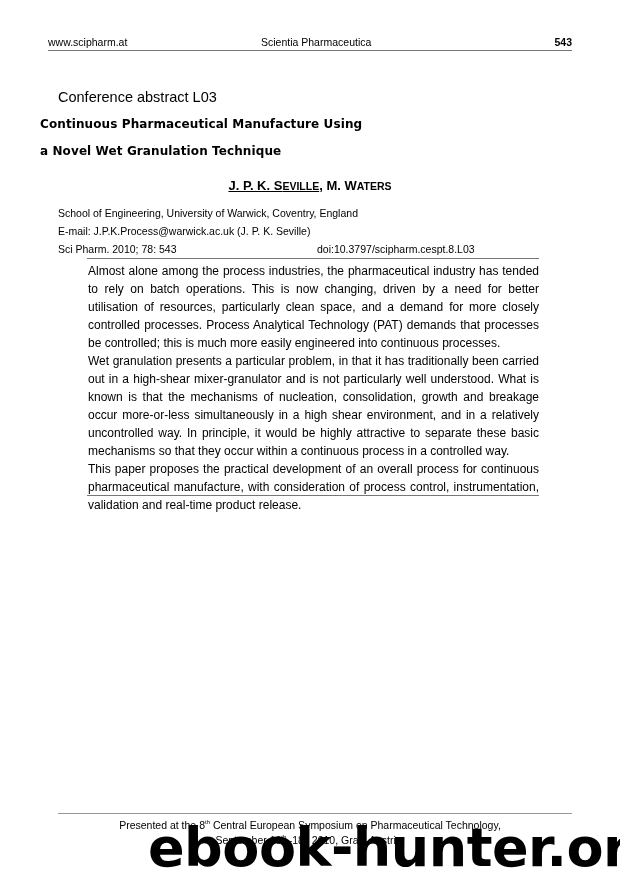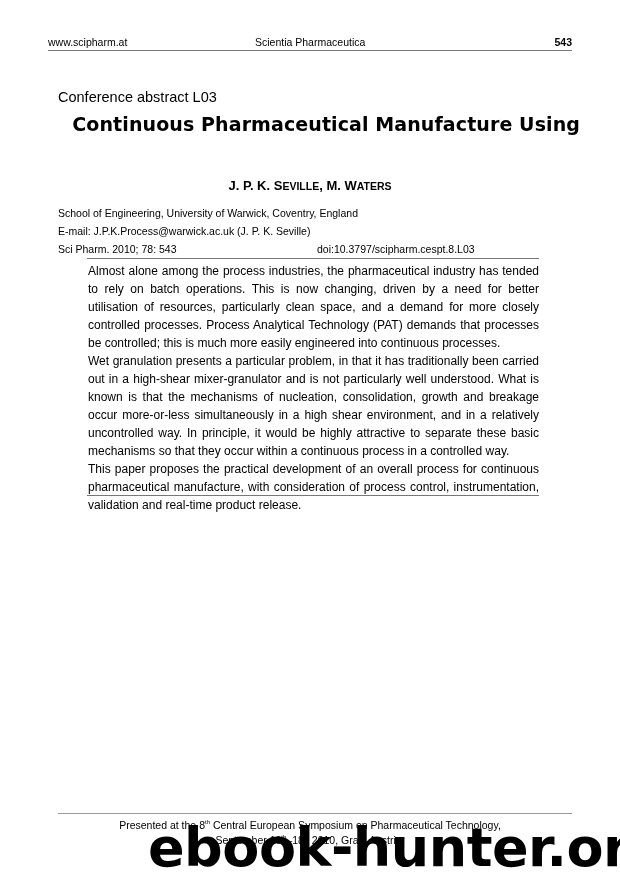--- a/index.html
+++ b/index.html
@@ -1,31 +1,31 @@
 <!DOCTYPE html>
 <html><head>
 <meta charset="utf-8">
 <style>
   html, body { margin: 0; padding: 0; background: #ffffff; }
   body { width: 620px; height: 877px; position: relative; overflow: hidden;
          font-family: "Liberation Sans", sans-serif; color: #000; }
   .hdr { position: absolute; top: 36px; left: 48px; width: 524px; height: 14px;
          font-size: 10.5px; }
   .hdr .l { position: absolute; left: 0; top: 0; }
-  .hdr .c { position: absolute; left: 207px; top: 0; }
+  .hdr .c { position: absolute; left: 213px; top: 0; }
   .hdr .r { position: absolute; right: 0; top: 0; font-weight: bold; }
   .hdr-rule { position: absolute; top: 50px; left: 48px; width: 524px; height: 0;
               border-top: 1px solid #777; }
   .kicker { position: absolute; top: 89px; left: 58px; font-size: 14.5px; }
-  .title { position: absolute; top: 111px; left: 40px; width: 540px; text-align: right;
-           font-family: "DejaVu Sans", sans-serif; font-weight: bold; font-size: 19px; line-height: 27px;
+  .title { position: absolute; top: 111px; left: 40px; width: 540px; text-align: left;
+           font-family: "DejaVu Sans", sans-serif; font-weight: bold; font-size: 12px; line-height: 27px;
            letter-spacing: 0.1px; }
   .authors { position: absolute; top: 178px; left: 0; width: 620px; text-align: center;
              font-weight: bold; font-size: 13px; }
-  .authors .u { }
+  .authors .u { text-decoration: underline; }
   .sc { font-size: 10.5px; }
   .aff { position: absolute; left: 58px; font-size: 10.5px; }
   .doi { position: absolute; left: 317px; top: 243px; font-size: 10.5px; }
   .aff-rule { position: absolute; top: 258px; left: 87px; width: 452px; border-top: 1px solid #777; }
   .abstract { position: absolute; top: 262px; left: 88px; width: 451px;
               font-size: 12px; line-height: 18px; text-align: justify; }
   .abstract p { margin: 0; }
   .abs-rule { position: absolute; top: 495px; left: 87px; width: 452px; border-top: 1px solid #777; }
   .foot-rule { position: absolute; top: 813px; left: 58px; width: 514px; border-top: 1px solid #999; }
   .footnote { position: absolute; top: 816px; left: 0; width: 620px; text-align: center;
@@ -41,20 +41,21 @@
   <span class="l">www.scipharm.at</span>
   <span class="c">Scientia Pharmaceutica</span>
   <span class="r">543</span>
 </div>
 <div class="hdr-rule"></div>
 
 <div class="kicker">Conference abstract L03</div>
 
 <div class="title">
   <div>Continuous Pharmaceutical Manufacture Using</div>
+  <div>a Novel Wet Granulation Technique</div>
 </div>
 
 <div class="authors">
   <span class="u"><span>J. P. K. S</span><span class="sc">EVILLE</span></span><span>, </span><span><span>M. W</span><span class="sc">ATERS</span></span>
 </div>
 
 <div class="aff" style="top:207px">School of Engineering, University of Warwick, Coventry, England</div>
 <div class="aff" style="top:225px">E-mail: J.P.K.Process@warwick.ac.uk (J. P. K. Seville)</div>
 <div class="aff" style="top:243px">Sci Pharm. 2010; 78: 543</div>
 <div class="doi">doi:10.3797/scipharm.cespt.8.L03</div>

